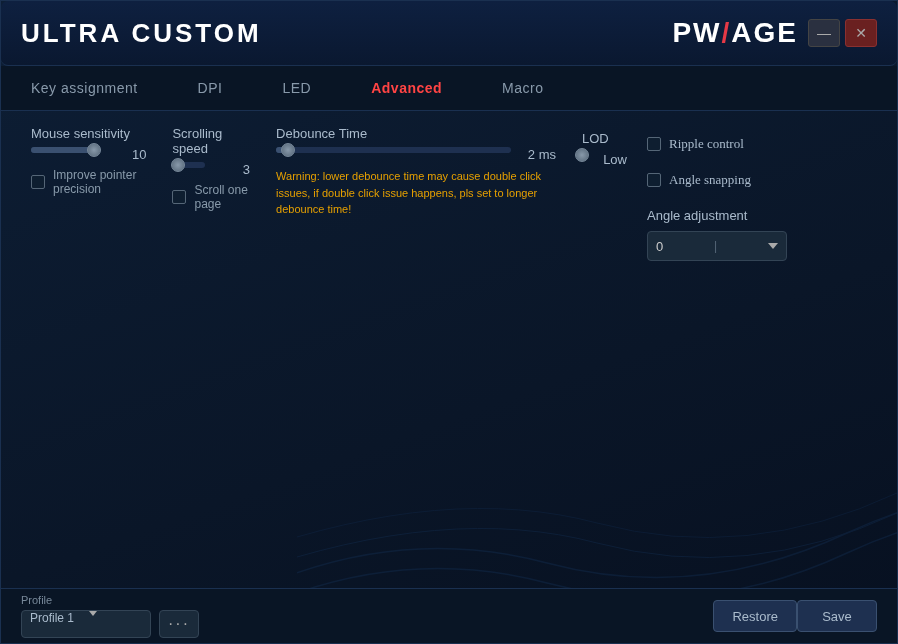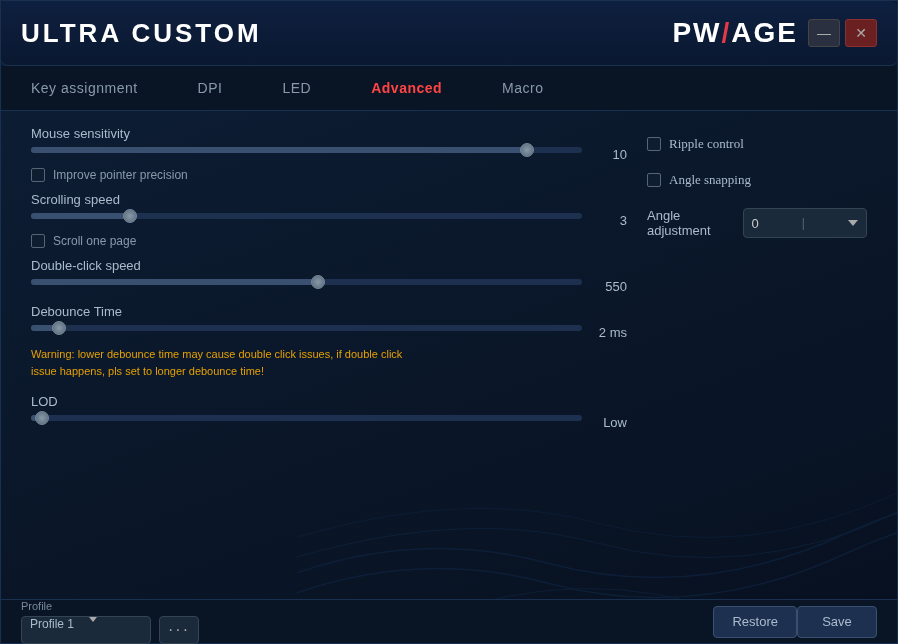--- a/index.html
+++ b/index.html
@@ -107,22 +107,21 @@
     .main-content {
       display: flex;
       padding: 15px 30px;
       gap: 20px;
       height: calc(644px - 65px - 45px - 55px);
     }
 
     .left-panel {
       flex: 1;
       display: flex;
-      flex-direction: column;
-      gap: 10px;
+      gap: 26px;
     }
     .right-panel {
       width: 220px;
       display: flex;
       flex-direction: column;
       gap: 20px;
       padding-top: 10px;
     }
 
     
@@ -209,21 +208,21 @@
     }
     .option-label {
       font-size: 13px;
       color: #aabbcc;
       font-family: Liberation Serif, serif;
     }
 
     
     .angle-section {
       display: flex;
-      flex-direction: row;
+      flex-direction: column;
       gap: 8px;
     }
     .angle-label {
       font-size: 13px;
       color: #aabbcc;
     }
     .angle-control {
       display: flex;
       align-items: center;
       background: #1a2a3a;
@@ -255,21 +254,21 @@
       border-right: 5px solid transparent;
       border-top: 6px solid #aaa;
     }
 
     
     .footer {
       position: absolute;
       bottom: 0;
       left: 0;
       right: 0;
-      height: 44px;
+      height: 55px;
       background: #091525;
       border-top: 1px solid #1a3050;
       display: flex;
       align-items: center;
       padding: 0 20px;
       justify-content: space-between;
       margin-top: 32px;
     }
     .profile-section {
       display: flex;
@@ -405,30 +404,20 @@
             <div class="slider-thumb" style="left:18%"></div>
           </div>
           <div class="slider-value">3</div>
         </div>
         <div class="checkbox-row">
           <div class="checkbox-box"></div>
           <span class="checkbox-label">Scroll one page</span>
         </div>
       </div>
 
-      <div class="section">
-        <div class="section-label">Double-click speed</div>
-        <div class="slider-row">
-          <div class="slider-track">
-            <div class="slider-fill" style="width:52%"></div>
-            <div class="slider-thumb" style="left:52%"></div>
-          </div>
-          <div class="slider-value">550</div>
-        </div>
-      </div>
 
       <div class="section">
         <div class="section-label">Debounce Time</div>
         <div class="slider-row">
           <div class="slider-track">
             <div class="slider-fill" style="width:5%"></div>
             <div class="slider-thumb" style="left:5%"></div>
           </div>
           <div class="slider-value">2 ms</div>
         </div>

